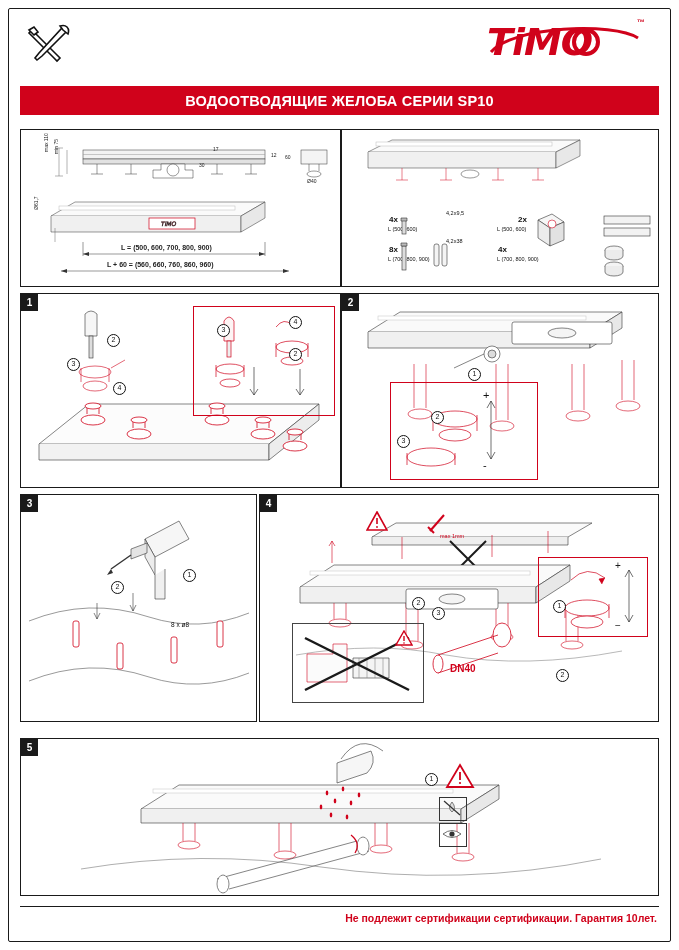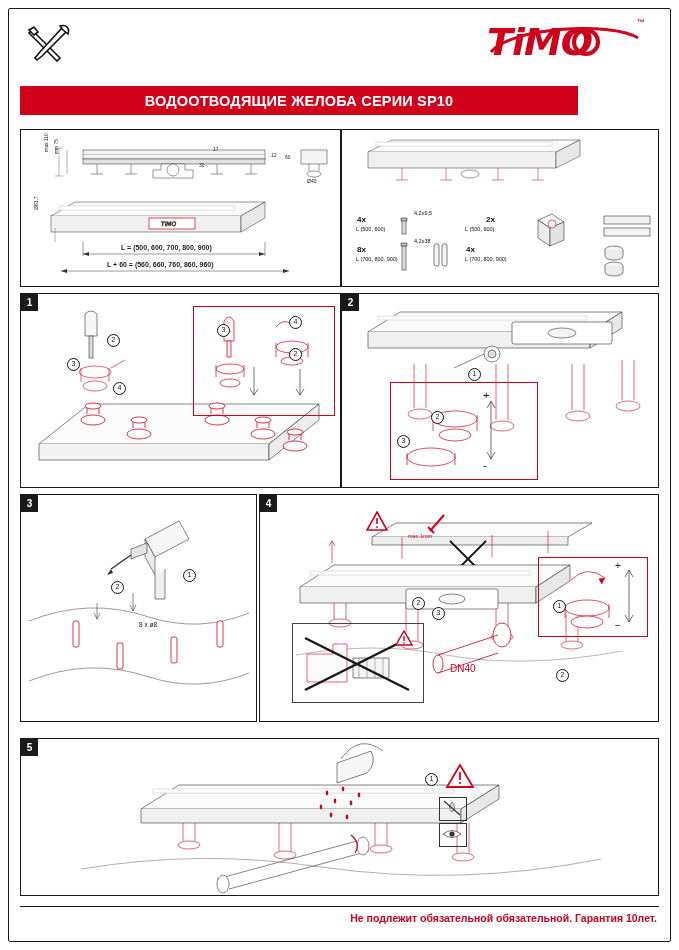--- a/index.html
+++ b/index.html
@@ -62,21 +62,21 @@
     right: 2px; top: 0px;
     font-size: 8px;
     color: #d0021b;
     font-weight: bold;
   }
 
   
   .title-bar {
     position: absolute;
     left: 20px; top: 86px;
-    width: 558px; height: 29px;
+    width: 639px; height: 29px;
     background: #d0021b;
     display: flex;
     align-items: center;
     justify-content: center;
   }
   .title-bar span {
     color: #ffffff;
     font-size: 14.5px;
     font-weight: bold;
     letter-spacing: 0.2px;
@@ -116,20 +116,21 @@
     font-size: 5px;
     color: #222;
     white-space: nowrap;
   }
   .dim-text.b { font-weight: bold; }
   .label-sm {
     position: absolute;
     font-size: 6.5px;
     color: #111;
     white-space: nowrap;
+    margin-left: 32px;
   }
   .label-sm b { font-size: 8px; }
   .circ {
     position: absolute;
     border: 1px solid #111;
     border-radius: 50%;
     width: 11px; height: 11px;
     font-size: 7px;
     line-height: 10px;
     text-align: center;
@@ -589,21 +590,21 @@
     </div>
 
     <div style="position:absolute; left:166px; top:126px; width:100px; height:70px;">
       <svg width="100" height="70" viewBox="0 0 100 70">
         <g stroke="#d0021b" stroke-width="0.8" fill="none">
           <ellipse cx="76" cy="14" rx="9" ry="12" fill="#fff"></ellipse>
           <path d="M12 34 l60 -20 M12 52 l60 -20"></path>
           <ellipse cx="12" cy="43" rx="5" ry="9" fill="#fff"></ellipse>
         </g>
       </svg>
-      <div style="position:absolute; left:24px; top:42px; font-size:10px; font-weight:normal; color:#d0021b;">DN40</div>
+      <div style="position:absolute; left:24px; top:42px; font-size:10px; font-weight:bold; color:#d0021b;">DN40</div>
     </div>
     <div class="circ" style="left:172px; top:112px;">3</div>
     <div class="circ" style="left:152px; top:102px;">2</div>
     <div class="circ" style="left:296px; top:174px;">2</div>
   </div>
 
   <div class="panel" style="left:20px; top:738px; width:639px; height:158px;">
     <div class="step-tag">5</div>
     <svg width="637" height="156" viewBox="0 0 637 156">
       <g stroke="#333" stroke-width="0.6" fill="none">
@@ -675,14 +676,14 @@
     </div>
     <div style="position:absolute; left:418px; top:84px; width:26px; height:22px; border:1px solid #333;">
       <svg width="24" height="20" viewBox="0 0 24 20">
         <path d="M3 10 q9 -7 18 0 q-9 7 -18 0" fill="#fff" stroke="#333" stroke-width="0.7"></path>
         <circle cx="12" cy="10" r="2.6" fill="#333"></circle>
       </svg>
     </div>
   </div>
 
   <div class="footer-line"></div>
-  <div class="footer-text">Не подлежит обязательной обязательной. Гарантия 10лет.</div>
+  <div class="footer-text">Не подлежит сертификации сертификации. Гарантия 10лет.</div>
 </div>
 
 </body></html>

